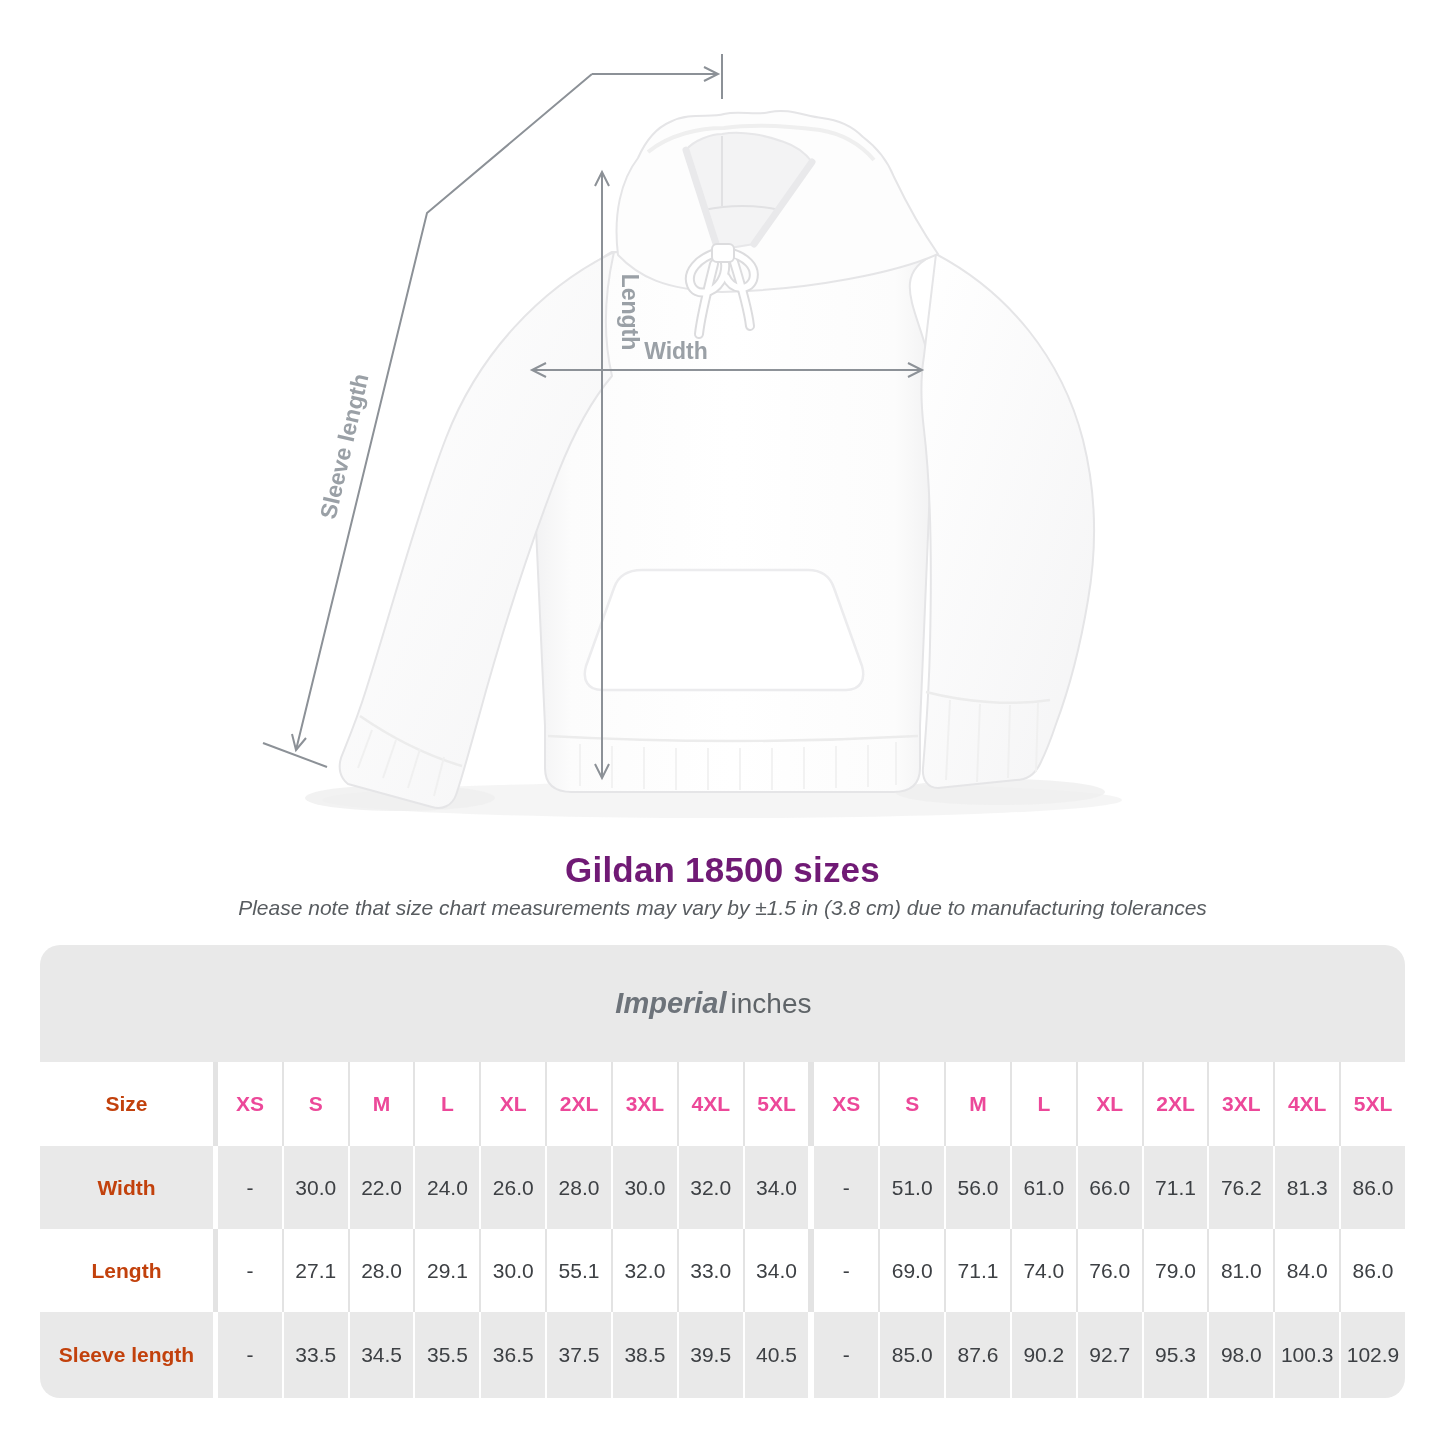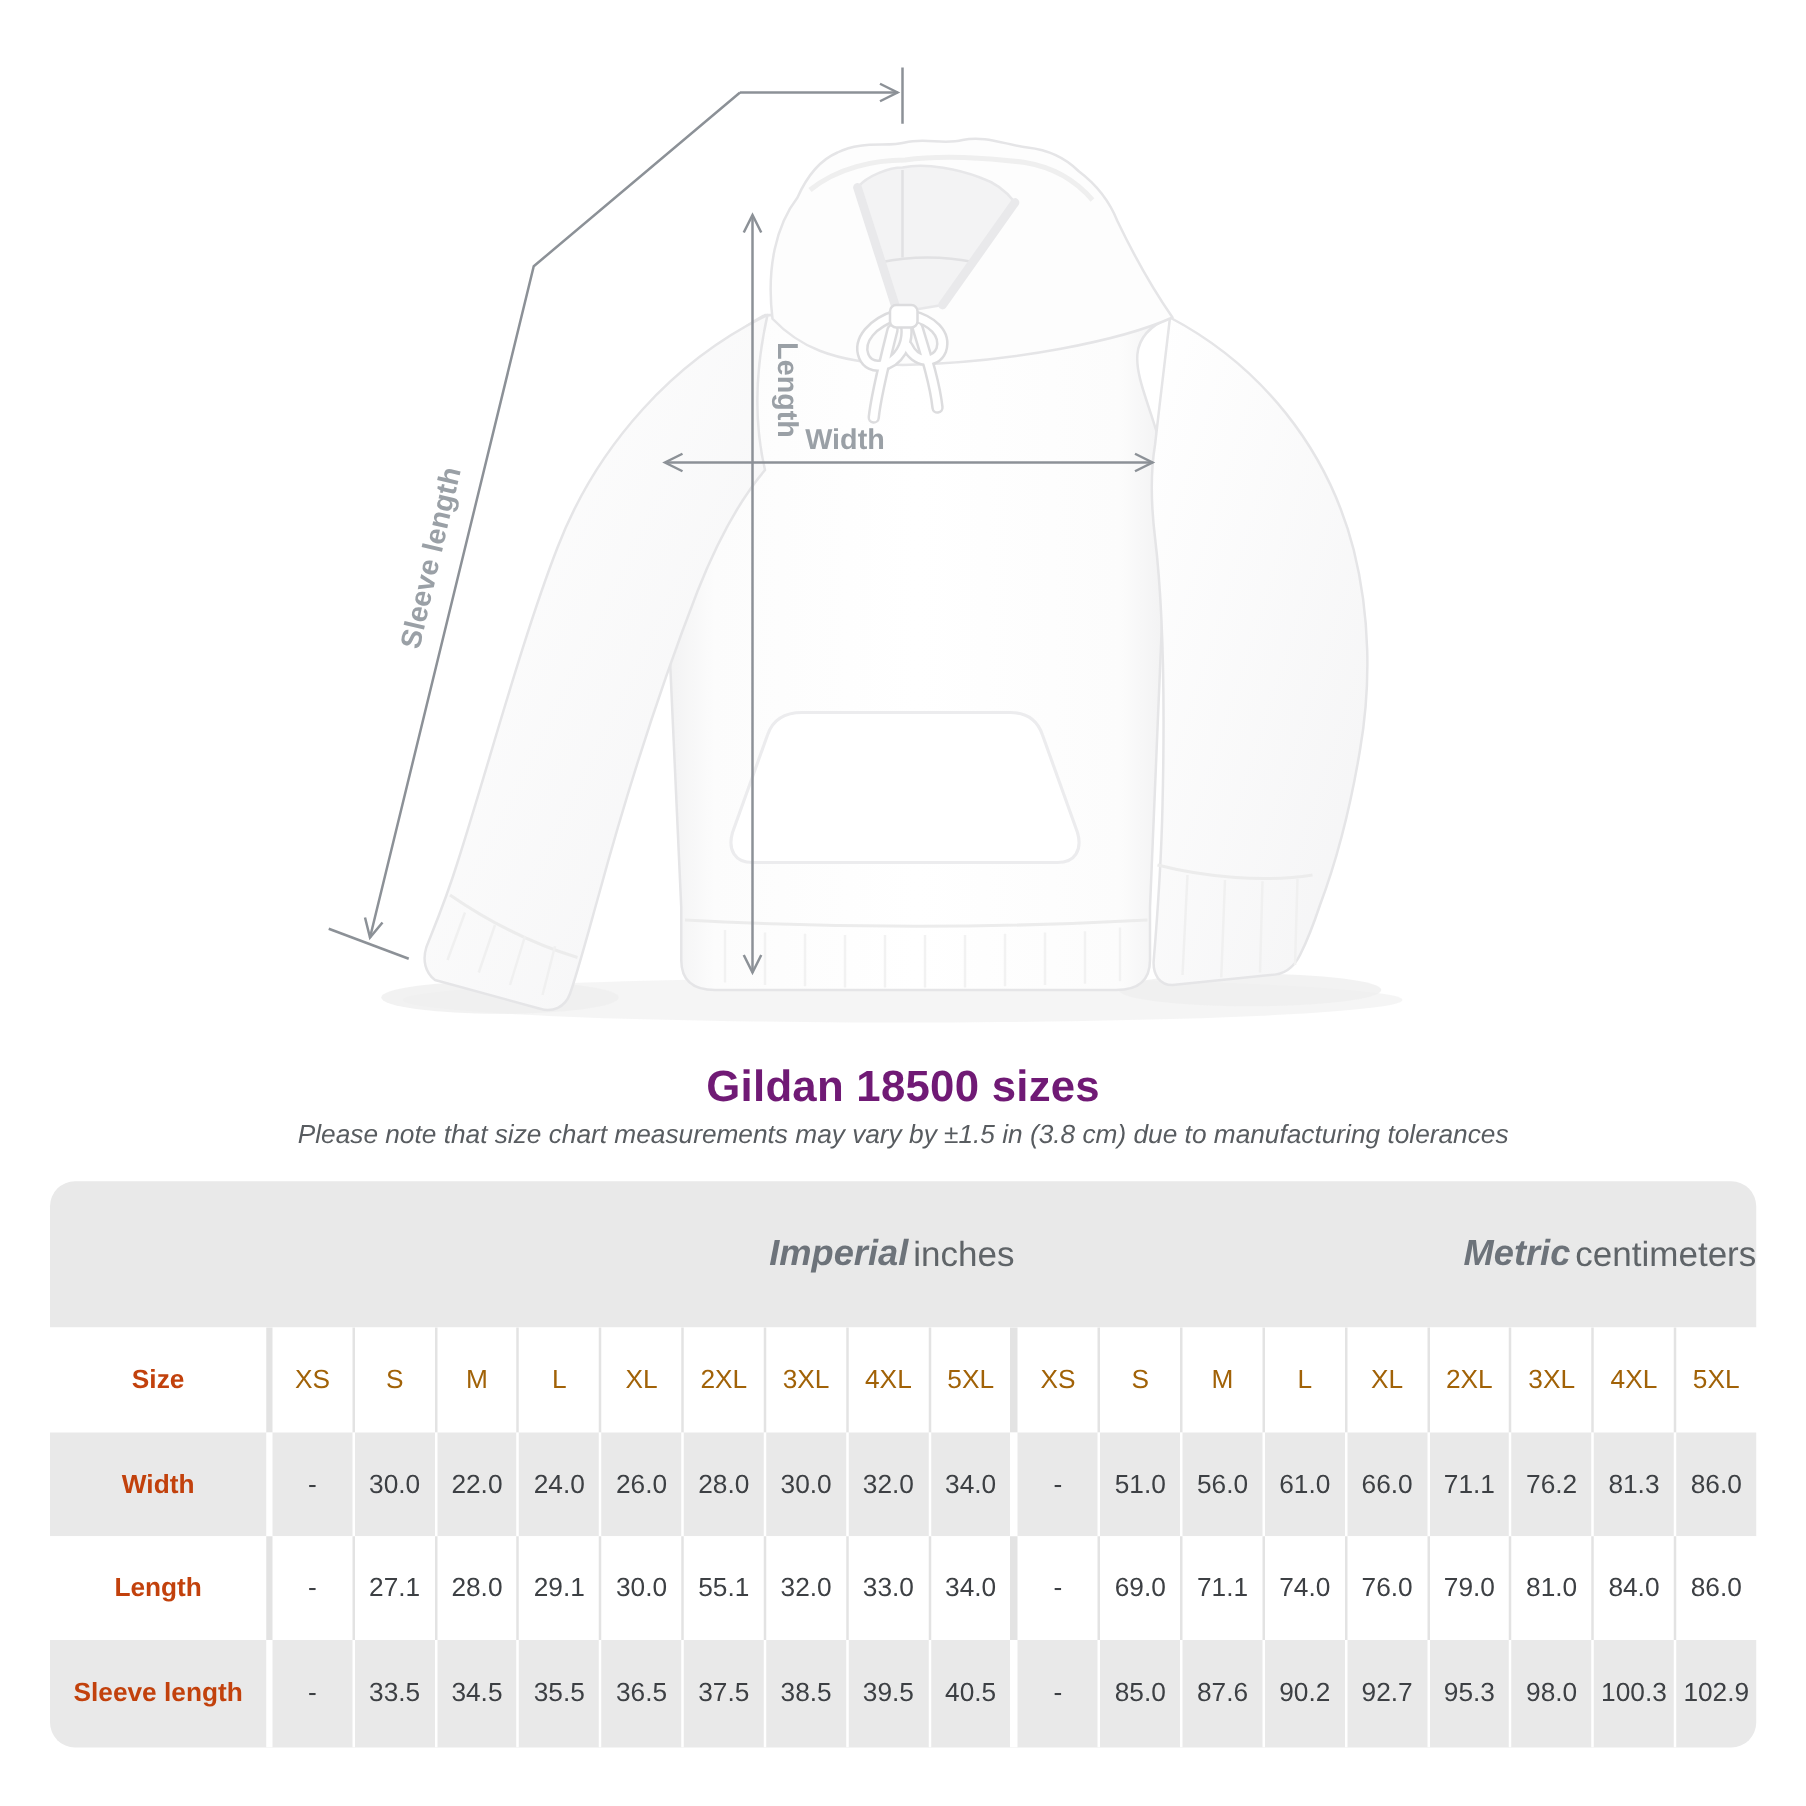--- a/index.html
+++ b/index.html
@@ -48,21 +48,21 @@
     font-weight:bold;color:#c2410c;
   }
   .cell{
     flex:1;display:flex;align-items:center;justify-content:center;
     box-sizing:border-box;border-left:2px solid transparent;
   }
   .cell.first-imp{border-left-width:5px;}
   .cell.first-met{border-left-width:6px;}
   .t-white .cell{border-left-color:#e3e3e3;}
   .t-gray .cell{border-left-color:#ffffff;}
-  .cell.hdr{font-weight:normal;color:#a16207;}
+  .cell.hdr{font-weight:bold;color:#ec4899;}
   .cell.val{color:#3d4044;}
 </style>
 </head>
 <body>
 
 <div class="page">
 
   <svg class="diagram" viewBox="0 0 1445 845">
     <defs>
       <linearGradient id="bodyShade" x1="0" y1="0" x2="1" y2="0">
@@ -205,24 +205,20 @@
   </svg>
 
   <div class="title">Gildan 18500 sizes</div>
   <div class="subtitle">Please note that size chart measurements may vary by ±1.5 in (3.8 cm) due to manufacturing tolerances</div>
 
   <div class="size-table">
     <div class="band">
       <div class="band-half imp">
         <div class="band-title">Imperial</div>
         <div class="band-unit">inches</div>
-      </div>
-      <div class="band-half met">
-        <div class="band-title">Metric</div>
-        <div class="band-unit">centimeters</div>
       </div>
     </div>
     <div id="table-rows">
         <div class="trow t-white">
           <div class="row-label">Size</div>
           <div class="cell hdr first-imp">XS</div>
           <div class="cell hdr">S</div>
           <div class="cell hdr">M</div>
           <div class="cell hdr">L</div>
           <div class="cell hdr">XL</div>

